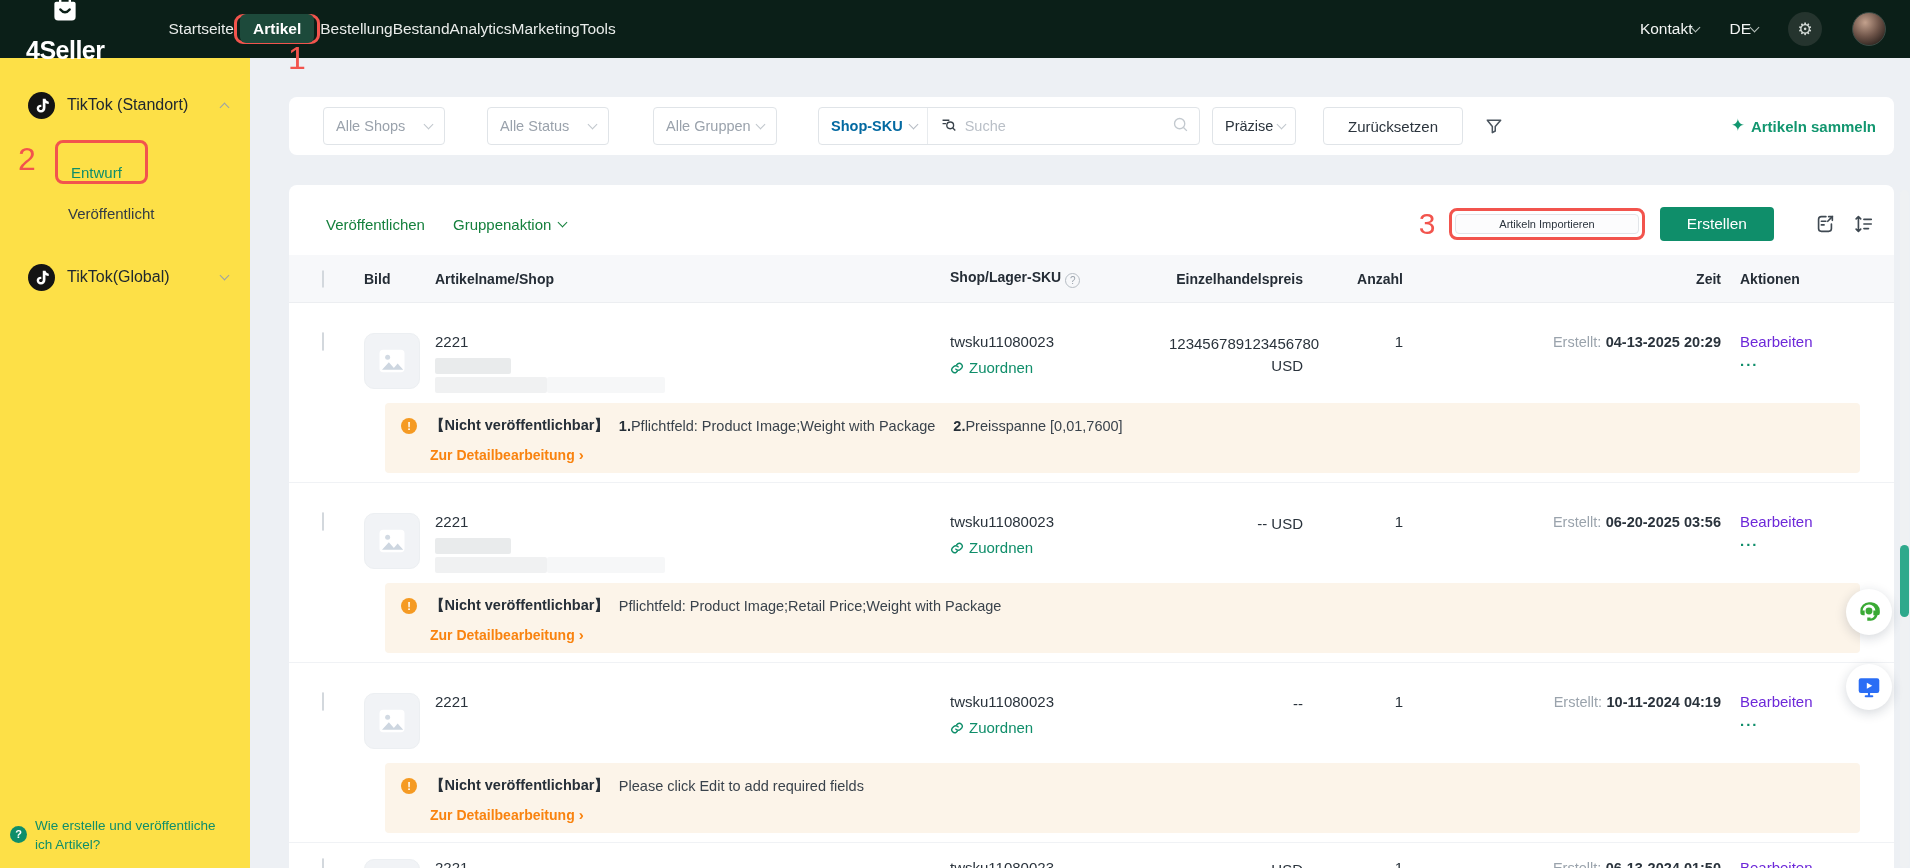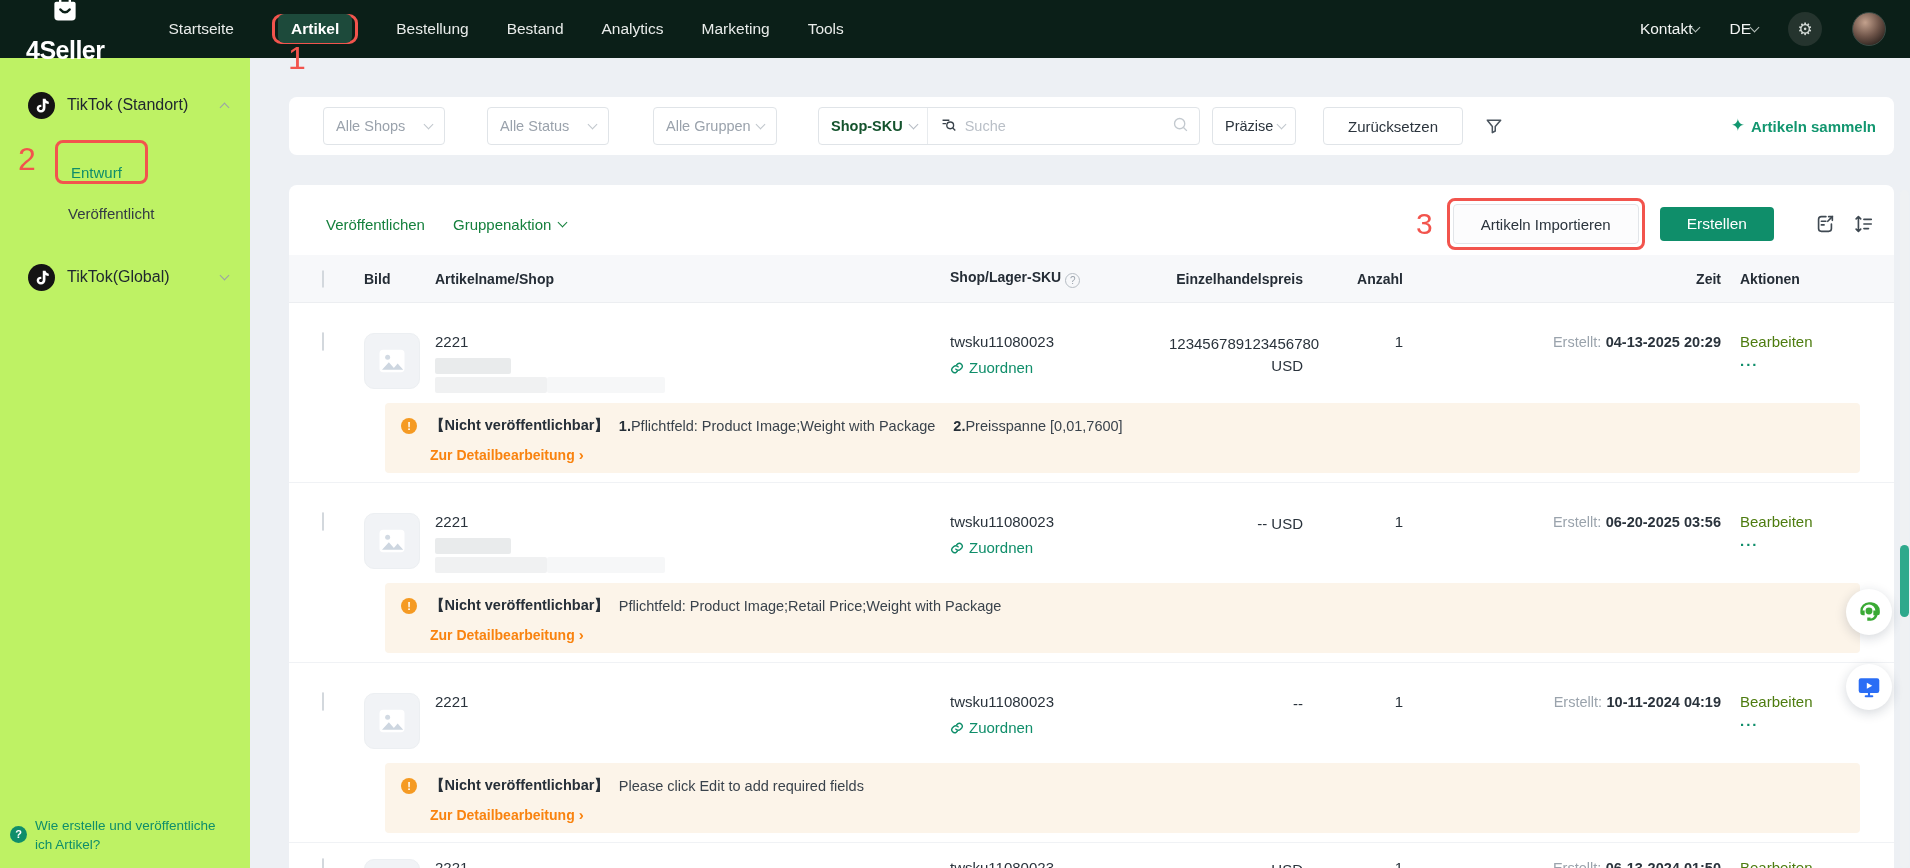--- a/index.html
+++ b/index.html
@@ -4,36 +4,36 @@
 <style>
   * { margin:0; padding:0; box-sizing:border-box; }
   html,body { width:1910px; height:868px; overflow:hidden; font-family:"Liberation Sans","DejaVu Sans",sans-serif; background:#edf0f4; position:relative; }
   .chv { display:inline-block; width:7px; height:7px; border-right:1.6px solid currentColor; border-bottom:1.6px solid currentColor; transform:rotate(45deg); margin-top:-3px; }
   .chv.up { transform:rotate(225deg); margin-top:4px; }
 
   
   .topnav { position:absolute; top:0; left:0; width:1910px; height:58px; background:#0b1f18; display:flex; align-items:center; color:#fff; z-index:10; }
   .brand { display:flex; align-items:center; gap:9px; margin-left:26px;flex-direction:column; }
   .brand-name { font-size:25px; font-weight:bold; letter-spacing:-0.5px; color:#fff; }
-  .navlinks { display:flex; align-items:center; gap:38px; margin-left:64px; font-size:15.5px; color:#e9ecea; }
+  .navlinks { display:flex; align-items:center; margin-left:64px; font-size:15.5px; color:#e9ecea; }
   .navlink { cursor:pointer; white-space:nowrap; }
   .nav-active-wrap { border:3px solid #f2544d; border-radius:9px; padding:3px; }
   .nav-active { background:#1d4a3b; border-radius:6px; padding:6px 13px; color:#fff; font-weight:600; }
   .topnav-right { margin-left:auto; margin-right:24px; display:flex; align-items:center; gap:30px; }
   .tn-drop { display:flex; align-items:center; font-size:15.5px; color:#f2f4f3; }
   .tn-drop .chv { color:#b9c3be; }
   .gear-circle { width:34px; height:34px; border-radius:50%; background:#25342e; display:flex; align-items:center; justify-content:center; font-size:17px; color:#d4dbd7; }
   .avatar { width:34px; height:34px; border-radius:50%; background:radial-gradient(circle at 38% 30%, #c3a18d, #6d5348 48%, #1d1714 92%); border:1px solid #3a4a44; }
 
   
   .anno-num { position:absolute; color:#f2544d; font-size:32px; line-height:1; z-index:60; }
   .anno1 { left:288px; top:42px; }
 
   
-  .sidebar { position:absolute; left:0; top:58px; width:250px; height:810px; background:#bef264; z-index:5; }
+  .sidebar { position:absolute; left:0; top:58px; width:250px; height:810px; background:#fde047; z-index:5; }
   .side-group { display:flex; align-items:center; margin-top:28px; height:38px; padding:0 22px 0 28px; font-size:16px; color:#20282f; font-weight:500; cursor:pointer; }
   .side-group .glabel { margin-left:12px; }
   .side-group .chv { margin-left:auto; color:#9aa1a9; }
   .tiktok-ic { width:27px; height:27px; flex:0 0 27px; }
   .draft-box { margin:16px 0 0 55px; width:93px; height:44px; border:3px solid #f2544d; border-radius:8px; display:flex; align-items:flex-end; padding-left:13px; font-size:15px; color:#0f8e6a; cursor:pointer; }
   .anno2 { left:18px; top:143px; }
   .side-item { margin:21px 0 0 68px; font-size:15px; color:#333b44; height:25px; cursor:pointer; }
   .side-help { position:absolute; left:10px; bottom:14px; width:218px; display:flex; gap:8px; color:#0f8e6a; font-size:13.5px; line-height:19px; cursor:pointer; }
   .help-q { width:17px; height:17px; flex:0 0 17px; border-radius:50%; background:#0f8e6a; color:#fff; font-size:11px; font-weight:bold; display:flex; align-items:center; justify-content:center; margin-top:10px; }
 
@@ -43,42 +43,42 @@
 
   
   .filter-panel { margin-top:39px; height:58px; display:flex; align-items:center; padding:0 18px 0 34px; }
   .fbox { height:38px; border:1px solid #e0e4e8; border-radius:4px; display:flex; align-items:center; background:#fff; cursor:pointer; }
   .fsel { justify-content:space-between; padding:0 12px; color:#9aa2ac; font-size:14.5px; }
   .fsel .chv { color:#c0c6cc; }
   .w1 { width:122px; margin-right:42px; }
   .w2 { width:122px; margin-right:44px; }
   .w3 { width:124px; margin-right:41px; }
   .combo { width:382px; margin-right:12px; cursor:default; }
-  .combo-label { display:flex; align-items:center; gap:7px; padding:0 10px 0 12px; font-size:14.5px; color:#14532d; font-weight:600; cursor:pointer; }
+  .combo-label { display:flex; align-items:center; gap:7px; padding:0 10px 0 12px; font-size:14.5px; color:#0369a1; font-weight:600; cursor:pointer; }
   .combo-label .chv { color:#b6bcc4; }
   .combo-div { width:1px; height:36px; background:#e8ebee; }
   .search-input { border:none; outline:none; flex:1; font-size:14.5px; color:#2b343d; font-family:inherit; min-width:0; }
   .search-input::placeholder { color:#b9bfc7; }
   .adv-ic { margin:0 8px 0 12px; }
   .mag-ic { margin-right:10px; }
   .precise { width:84px; margin-right:27px; justify-content:space-between; padding:0 10px 0 12px; font-size:14.5px; color:#2b343d; }
   .precise .chv { color:#c0c6cc; }
   .resetbtn { width:140px; margin-right:21px; justify-content:center; font-size:15px; color:#2b343d; }
   .funnel { cursor:pointer; display:flex; align-items:center; }
   .collect { margin-left:auto; display:flex; align-items:center; gap:6px; color:#12966f; font-size:15px; font-weight:600; cursor:pointer; }
   .sparkle { font-size:17px; position:relative; top:-1px; }
 
   
   .table-panel { margin-top:30px; height:700px; overflow:hidden; position:relative; }
   .ttoolbar { height:70px; display:flex; align-items:center; padding:8px 20px 0 37px; }
   .tb-dim { color:#15803d; font-size:15px; margin-right:28px; display:flex; align-items:center; gap:8px; cursor:pointer;text-align:center; }
   .tb-right { margin-left:auto; display:flex; align-items:center; }
   .anno3 { position:static; margin-right:14px; font-size:30px; }
   .import-annobox { border:3px solid #f2544d; border-radius:8px; padding:3px; margin-right:15px; }
-  .import-btn { height:40px; border:1px solid #e2e5e9; background:#fcfcfd; border-radius:4px; padding:0 27px; font-size:15px; color:#2b343d; font-family:inherit; cursor:pointer; }
+  .import-btn { height:20px; border:1px solid #e2e5e9; background:#fcfcfd; border-radius:4px; padding:0 43px; font-size:11px; color:#2b343d; font-family:inherit; cursor:pointer; }
   .create-btn { height:34px; background:#0f8e6a; border:none; border-radius:4px; padding:0 27px; color:#fff; font-size:15.5px; font-family:inherit; cursor:pointer; margin-right:24px; }
   .tb-ic { cursor:pointer; display:flex; margin-left:16px; }
 
   .rowline { display:flex; padding:0 12px 0 22px; }
   .c-check { width:40px; }
   .c-img   { width:84px; }
   .c-name  { width:515px; }
   .c-sku   { width:219px; }
   .c-price { width:134px; text-align:right; }
   .c-qty   { width:100px; text-align:right; }
@@ -99,21 +99,21 @@
   .bar-row { margin-top:3px; display:flex; }
   .bar2 { width:112px; height:16px; background:#f0f1f2; border-radius:2px; }
   .bar3 { width:118px; height:16px; background:#f6f7f8; border-radius:2px; }
   .shopname { margin-top:8px; font-size:14.5px; color:#8a939d; }
   .skuv { font-size:15px; color:#2a333c; }
   .maplink { margin-top:9px; display:flex; align-items:center; gap:5px; color:#0f8e6a; font-size:15px; cursor:pointer; }
   .pricev { font-size:15px; color:#2a333c; line-height:22px; }
   .qtyv { font-size:15px; color:#2a333c; }
   .timel { font-size:14.5px; color:#9aa3ac; }
   .timev { font-size:14.5px; color:#2a333c; font-weight:600; }
-  .editlink { color:#4d7c0f; font-size:15px; cursor:pointer; }
+  .editlink { color:#6d28d9; font-size:15px; cursor:pointer; }
   .morelink { color:#0f8e6a; font-size:15px; font-weight:bold; letter-spacing:2px; margin-top:2px; cursor:pointer; }
 
   .warnstrip { margin:0 34px 0 96px; height:70px; background:#fcf4e9; border-radius:4px; padding:13px 0 0 16px; font-size:14.5px; color:#3a434c; }
   .wline1 { display:flex; align-items:center; }
   .warn-ic { width:16px; height:16px; flex:0 0 16px; border-radius:50%; background:#f59a23; color:#fff; font-size:11px; font-weight:bold; display:flex; align-items:center; justify-content:center; margin-right:13px; }
   .wtag { font-weight:700; color:#262f38; margin-right:10px; }
   .wb { font-weight:700; color:#262f38; }
   .wgap { display:inline-block; width:18px; }
   .wlink { margin:11px 0 0 29px; color:#f9830f; font-weight:700; font-size:14px; cursor:pointer; display:flex; align-items:center; gap:4px; }
   .warr { font-size:15px; }

